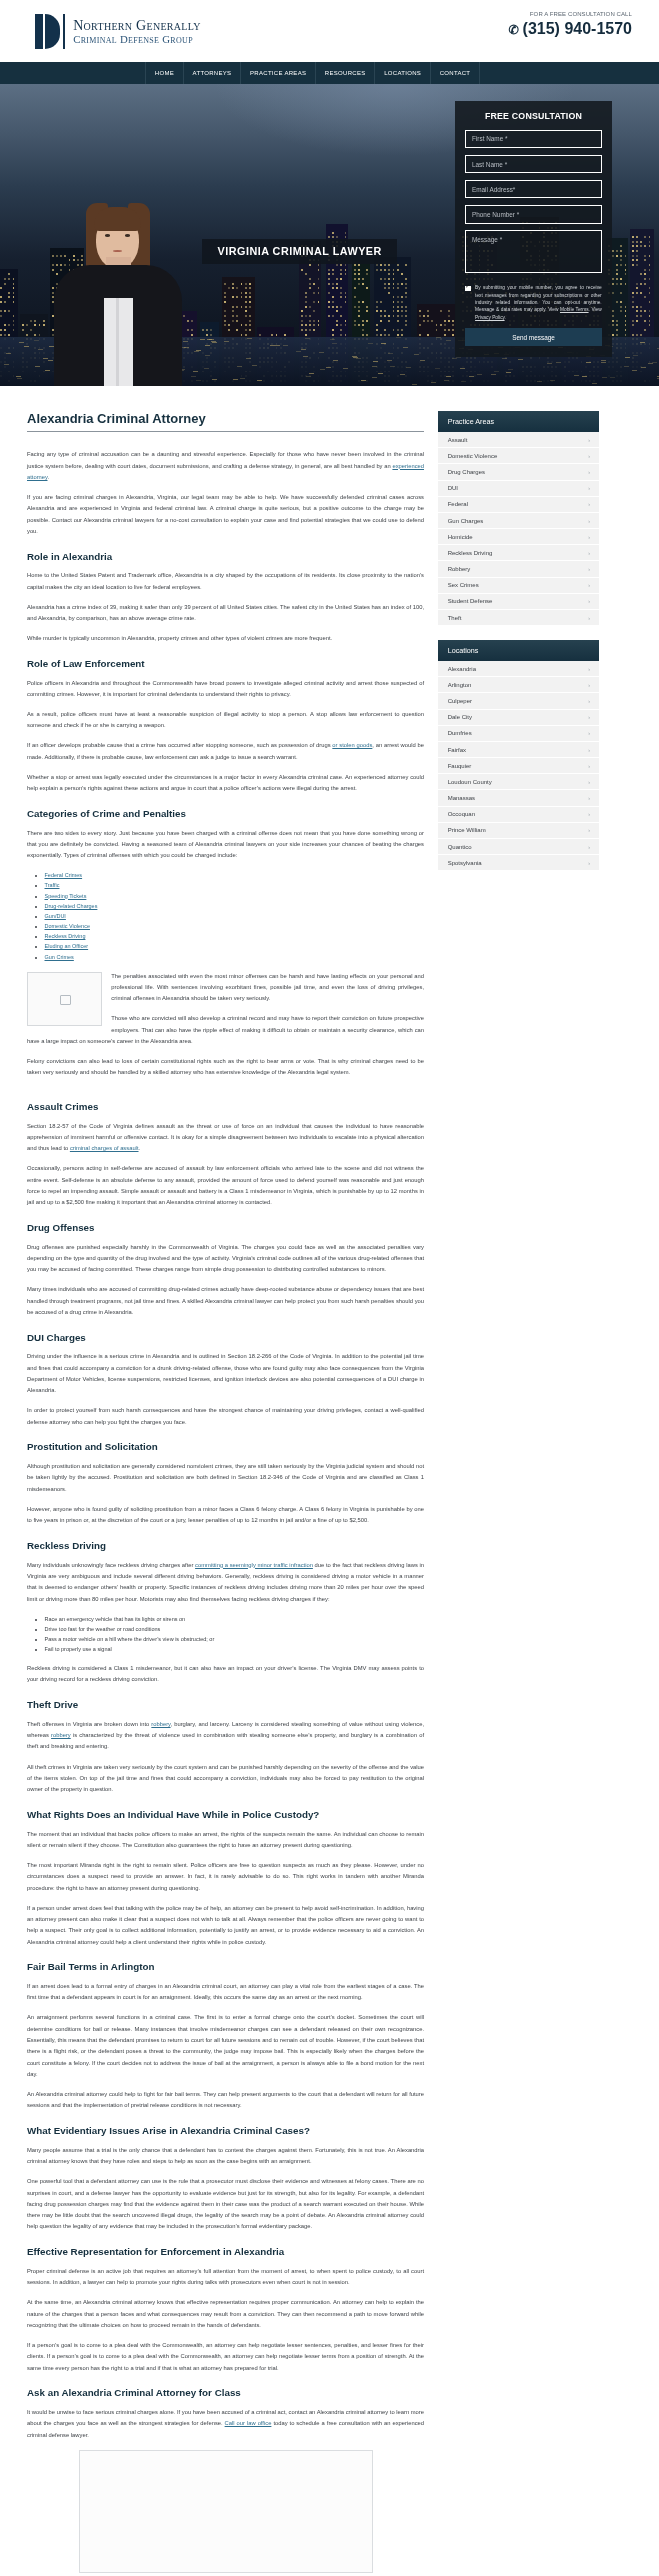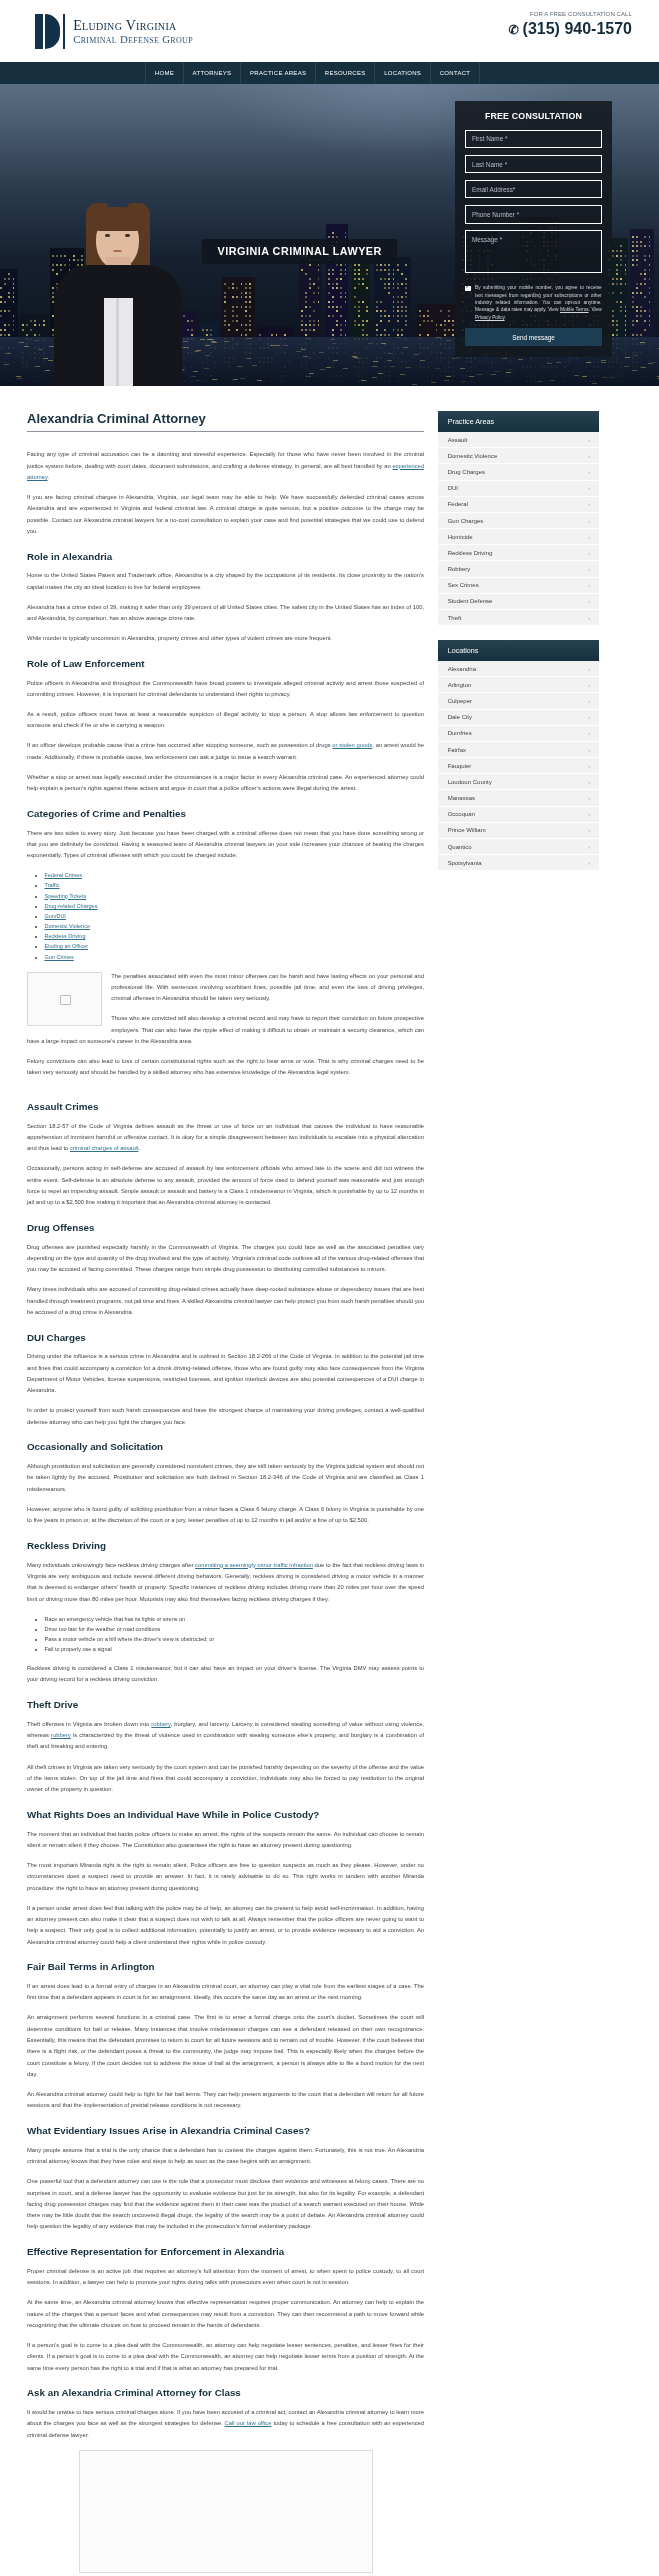--- a/index.html
+++ b/index.html
@@ -116,21 +116,21 @@
 <body>
 
 <div class="topbar">
   <div class="logo-wrap">
     <div class="logo-mark">
       <div class="bar b1"></div>
         <div class="bar b2"></div>
         <div class="bar b3"></div>
     </div>
     <div class="logo-text">
-      <div class="logo-l1">Eluding Virginia</div>
+      <div class="logo-l1">Northern Generally</div>
       <div class="logo-l2">Criminal Defense Group</div>
     </div>
   </div>
   <div class="call-wrap">
     <div class="call-lbl">FOR A FREE CONSULTATION CALL</div>
     <div class="call-num">
       <span class="phone-ico">✆</span>
       <span>(315) 940-1570</span>
     </div>
   </div>
@@ -1996,21 +1996,21 @@
     <p>Occasionally, persons acting in self-defense are accused of assault by law enforcement officials who arrived late to the scene and did not witness the entire event. Self-defense is an absolute defense to any assault, provided the amount of force used to defend yourself was reasonable and just enough force to repel an impending assault. Simple assault or assault and battery is a Class 1 misdemeanor in Virginia, which is punishable by up to 12 months in jail and up to a $2,500 fine making it important that an Alexandria criminal attorney is contacted.</p>
 
     <h2>Drug Offenses</h2>
     <p>Drug offenses are punished especially harshly in the Commonwealth of Virginia. The charges you could face as well as the associated penalties vary depending on the type and quantity of the drug involved and the type of activity. Virginia’s criminal code outlines all of the various drug-related offenses that you may be accused of facing committed. These charges range from simple drug possession to distributing controlled substances to minors.</p>
     <p>Many times individuals who are accused of committing drug-related crimes actually have deep-rooted substance abuse or dependency issues that are best handled through treatment programs, not jail time and fines. A skilled Alexandria criminal lawyer can help protect you from such harsh penalties should you be accused of a drug crime in Alexandria.</p>
 
     <h2>DUI Charges</h2>
     <p>Driving under the influence is a serious crime in Alexandria and is outlined in Section 18.2-266 of the Code of Virginia. In addition to the potential jail time and fines that could accompany a conviction for a drunk driving-related offense, those who are found guilty may also face consequences from the Virginia Department of Motor Vehicles, license suspensions, restricted licenses, and ignition interlock devices are also potential consequences of a DUI charge in Alexandria.</p>
     <p>In order to protect yourself from such harsh consequences and have the strongest chance of maintaining your driving privileges, contact a well-qualified defense attorney who can help you fight the charges you face.</p>
 
-    <h2>Occasionally and Solicitation</h2>
+    <h2>Prostitution and Solicitation</h2>
     <p>Although prostitution and solicitation are generally considered nonviolent crimes, they are still taken seriously by the Virginia judicial system and should not be taken lightly by the accused. Prostitution and solicitation are both defined in Section 18.2-346 of the Code of Virginia and are classified as Class 1 misdemeanors.</p>
     <p>However, anyone who is found guilty of soliciting prostitution from a minor faces a Class 6 felony charge. A Class 6 felony in Virginia is punishable by one to five years in prison or, at the discretion of the court or a jury, lesser penalties of up to 12 months in jail and/or a fine of up to $2,500.</p>
 
     <h2>Reckless Driving</h2>
     <p><span>Many individuals unknowingly face reckless driving charges after </span><a href="#">committing a seemingly minor traffic infraction</a><span> due to the fact that reckless driving laws in Virginia are very ambiguous and include several different driving behaviors. Generally, reckless driving is considered driving a motor vehicle in a manner that is deemed to endanger others’ health or property. Specific instances of reckless driving includes driving more than 20 miles per hour over the speed limit or driving more than 80 miles per hour. Motorists may also find themselves facing reckless driving charges if they:</span></p>
     <ul id="reck-list">
         <li>Race an emergency vehicle that has its lights or sirens on</li>
         <li>Drive too fast for the weather or road conditions</li>
         <li>Pass a motor vehicle on a hill where the driver’s view is obstructed; or</li>
         <li>Fail to properly use a signal</li>

